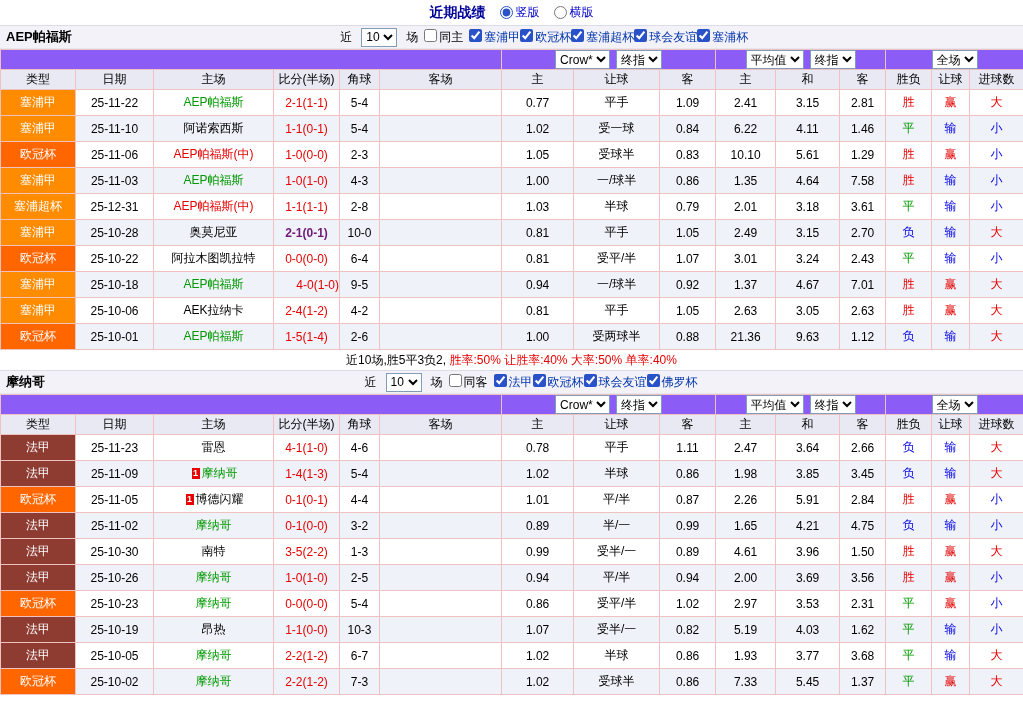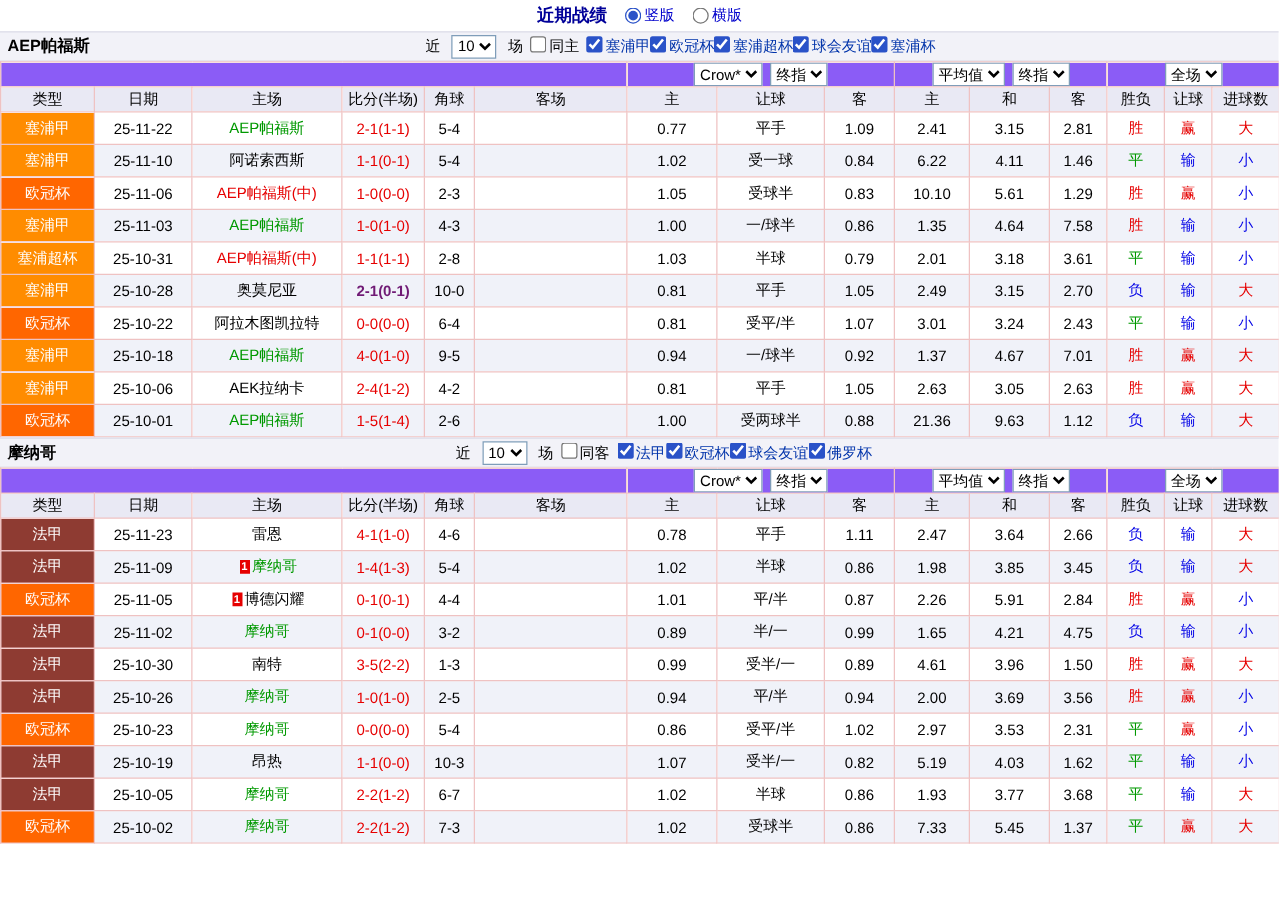--- a/index.html
+++ b/index.html
@@ -188,21 +188,21 @@
     <td>0.86</td>
     <td>1.35</td>
     <td>4.64</td>
     <td>7.58</td>
     <td style="color: rgb(230, 0, 0);">胜</td>
     <td style="color: rgb(0, 0, 230);">输</td>
     <td style="color: rgb(0, 0, 230);">小</td>
   </tr>
         <tr>
     <td class="c-league" style="background: rgb(255, 140, 0);">塞浦超杯</td>
-    <td>25-10-31</td>
+    <td>25-12-31</td>
     <td><span style="color: rgb(230, 0, 0);">AEP帕福斯(中)</span></td>
     <td style="color: rgb(230, 0, 0);">1-1(1-1)</td>
     <td>2-8</td>
     <td></td>
     <td>1.03</td>
     <td>半球</td>
     <td>0.79</td>
     <td>2.01</td>
     <td>3.18</td>
     <td>3.61</td>
@@ -241,21 +241,21 @@
     <td>3.24</td>
     <td>2.43</td>
     <td style="color: rgb(0, 153, 0);">平</td>
     <td style="color: rgb(0, 0, 230);">输</td>
     <td style="color: rgb(0, 0, 230);">小</td>
   </tr>
         <tr>
     <td class="c-league" style="background: rgb(255, 140, 0);">塞浦甲</td>
     <td>25-10-18</td>
     <td><span style="color: rgb(0, 153, 0);">AEP帕福斯</span></td>
-    <td style="color: rgb(230, 0, 0);">4-0(1-0)</td>
+    <td style="color: rgb(230, 0, 0); text-align: right;">4-0(1-0)</td>
     <td>9-5</td>
     <td></td>
     <td>0.94</td>
     <td>一/球半</td>
     <td>0.92</td>
     <td>1.37</td>
     <td>4.67</td>
     <td>7.01</td>
     <td style="color: rgb(230, 0, 0);">胜</td>
     <td style="color: rgb(230, 0, 0);">赢</td>
@@ -290,20 +290,24 @@
     <td>0.88</td>
     <td>21.36</td>
     <td>9.63</td>
     <td>1.12</td>
     <td style="color: rgb(0, 0, 230);">负</td>
     <td style="color: rgb(0, 0, 230);">输</td>
     <td style="color: rgb(230, 0, 0);">大</td>
   </tr>
       </tbody>
   </table>
+  <div class="summary">
+    <span>近10场,胜5平3负2,</span>
+    <span style="color: rgb(230, 0, 0);">胜率:50% 让胜率:40% 大率:50% 单率:40%</span>
+  </div>
 </div>
 
 <div class="section">
   <div class="band">
     <span class="team">摩纳哥</span>
     <div class="filters">
       <span>近</span>
       <select><option>10</option></select>
       <span>场</span>
       <label>

